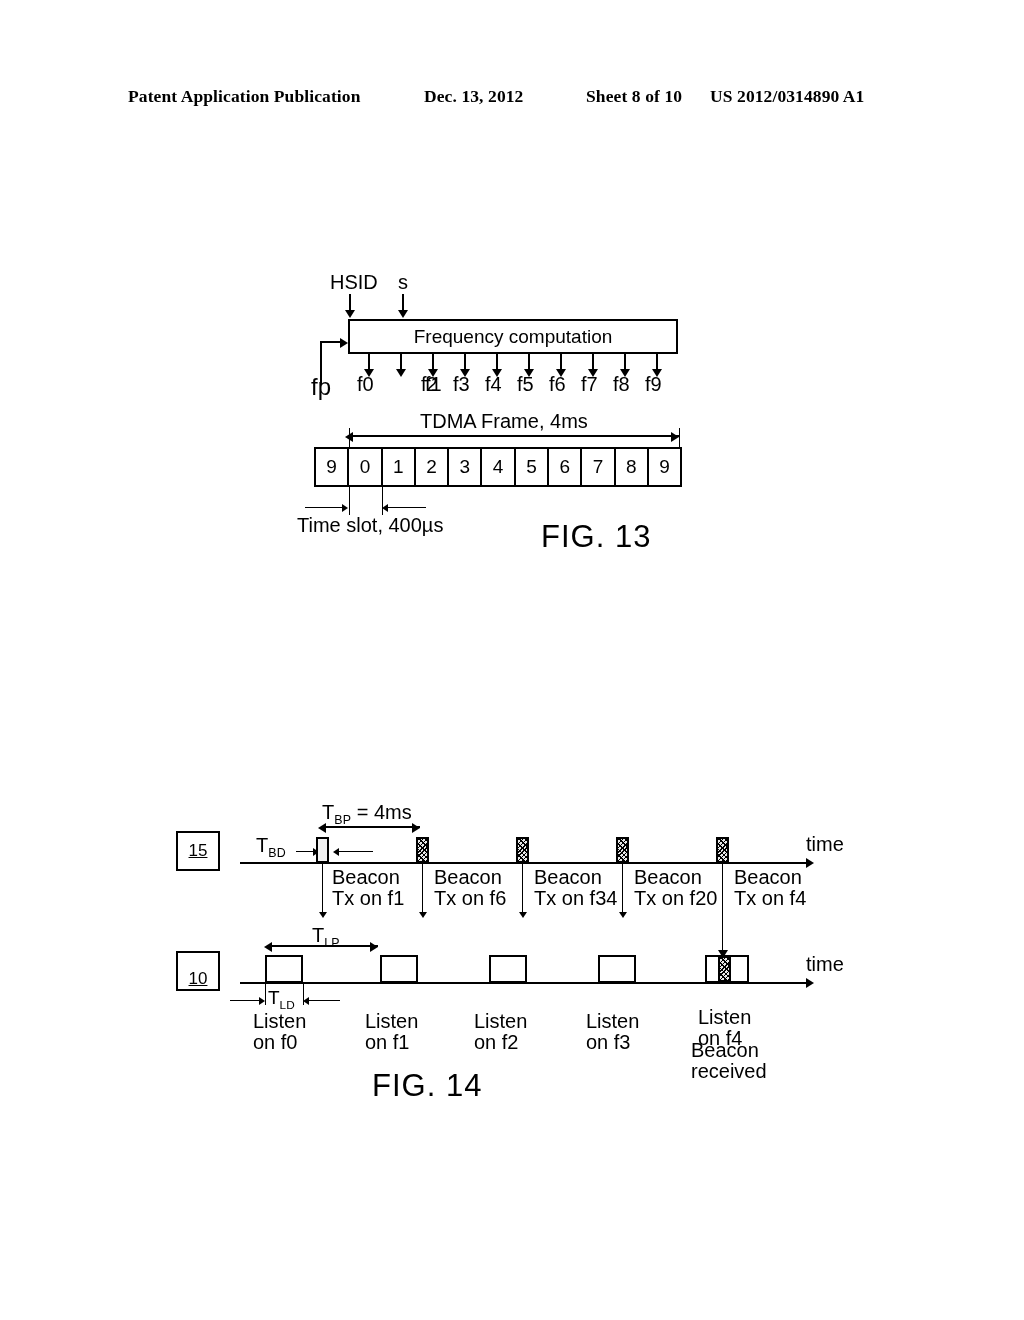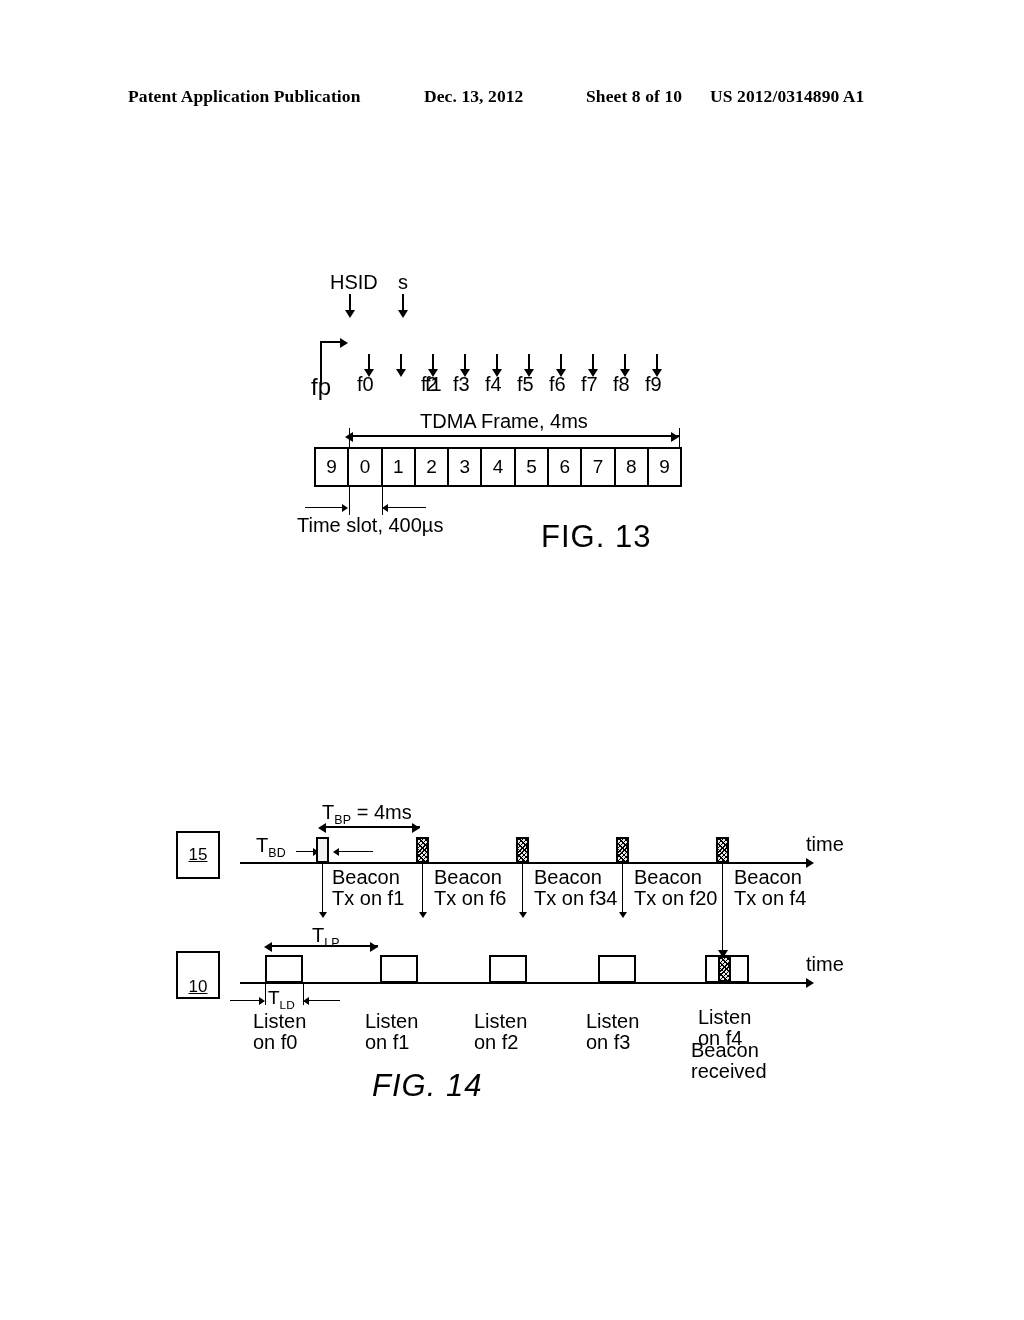--- a/index.html
+++ b/index.html
@@ -132,21 +132,21 @@
     align-items: center;
     justify-content: center;
     font-size: 19px;
   }
 
   
   #fig14 { top: 0; left: 0; width: 1024px; height: 1320px; }
 
   .ref-box {
     position: absolute;
-    width: 44px; height: 48px;
+    width: 44px; height: 40px;
     border: 2px solid #000;
     box-sizing: border-box;
     background: #fff;
     display: flex;
     align-items: center;
     justify-content: center;
     font-size: 17px;
   }
   .ref-box span { text-decoration: underline; }
 
@@ -195,20 +195,23 @@
 <div class="fig" id="fig13">
 
   <div class="lbl" style="left:330px; top:272px; font-size:20px;">HSID</div>
   <div class="lbl" style="left:398px; top:272px; font-size:20px;">s</div>
 
   <div class="vline" style="left:349px; top:294px; height:18px;"></div>
   <div class="ah ah-down" style="left:345px; top:310px;"></div>
   <div class="vline" style="left:402px; top:294px; height:18px;"></div>
   <div class="ah ah-down" style="left:398px; top:310px;"></div>
 
+  <div class="fc-box">
+    <div class="fc-box-label">Frequency computation</div>
+  </div>
 
   <div class="vline" style="left:320px; top:341px; height:44px;"></div>
   <div class="hline" style="left:320px; top:341px; width:22px;"></div>
   <div class="ah ah-right" style="left:340px; top:338px;"></div>
   <div class="lbl" style="left:311px; top:374px; font-size:24px;">fp</div>
 
   <div class="vline" style="left:368px; top:354px; height:18px;"></div>
   <div class="ah ah-down" style="left:364px; top:369px;"></div>
   <div class="lbl" style="left:357px; top:374px; font-size:20px;">f0</div>
 
@@ -397,14 +400,14 @@
   <div class="lbl" style="left:698px; top:1007px; font-size:20px;">
     <span>Listen</span><br>
     <span>on f4</span>
   </div>
 
   <div class="lbl" style="left:691px; top:1040px; font-size:20px;">
     <span>Beacon</span><br>
     <span>received</span>
   </div>
 
-  <div class="fig-title" style="left:372px; top:1068px;font-style:italic;">FIG. 14</div>
+  <div class="fig-title" style="left:372px; top:1068px;">FIG. 14</div>
 </div>
 
 </body></html>

